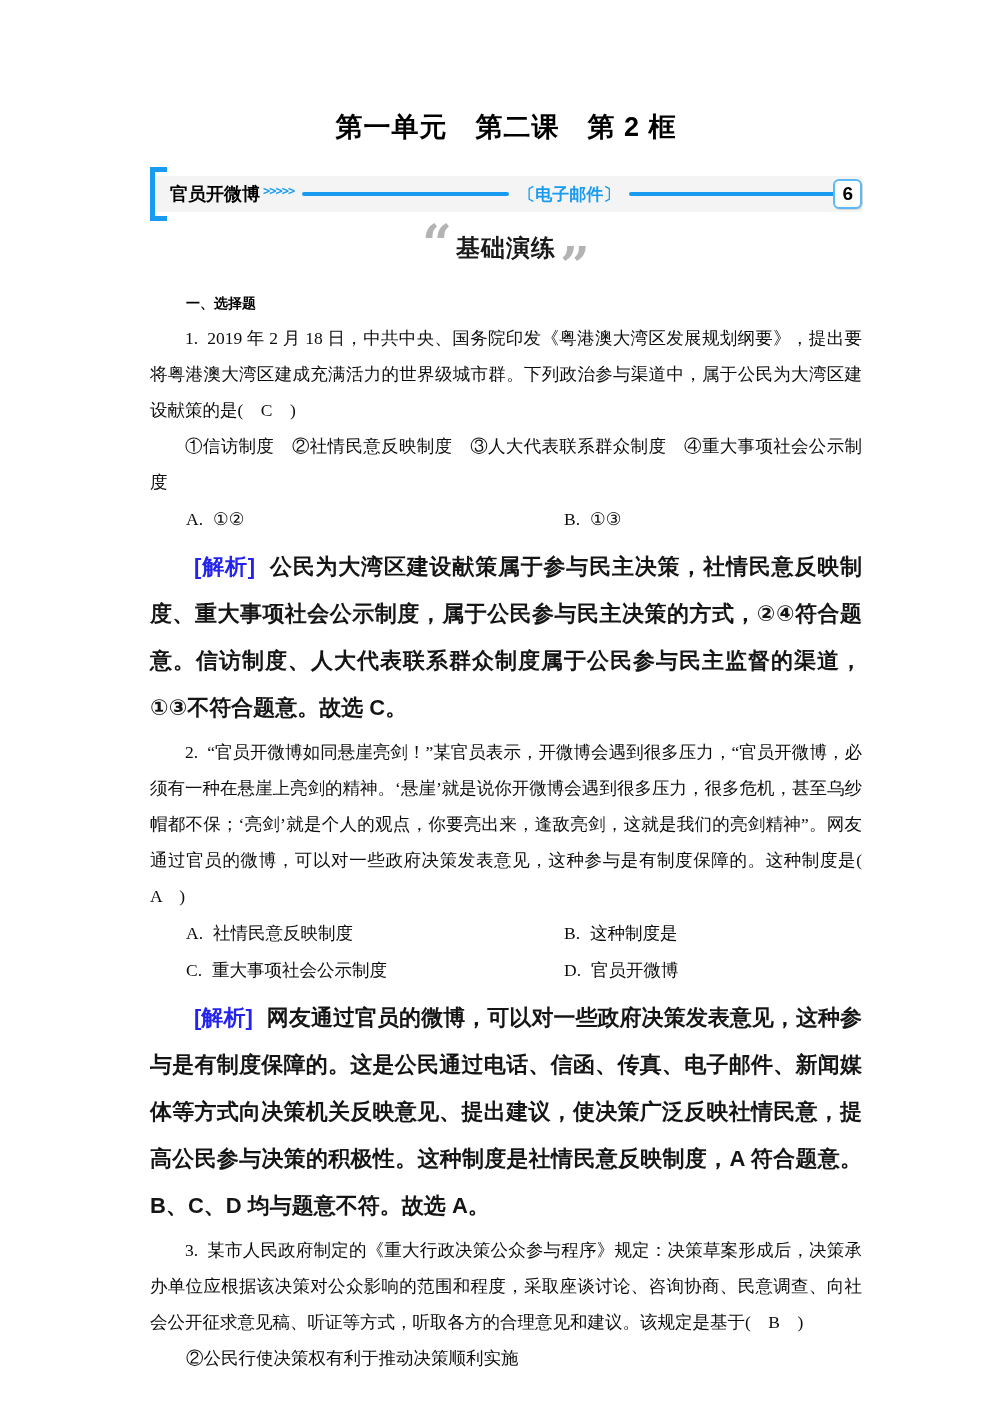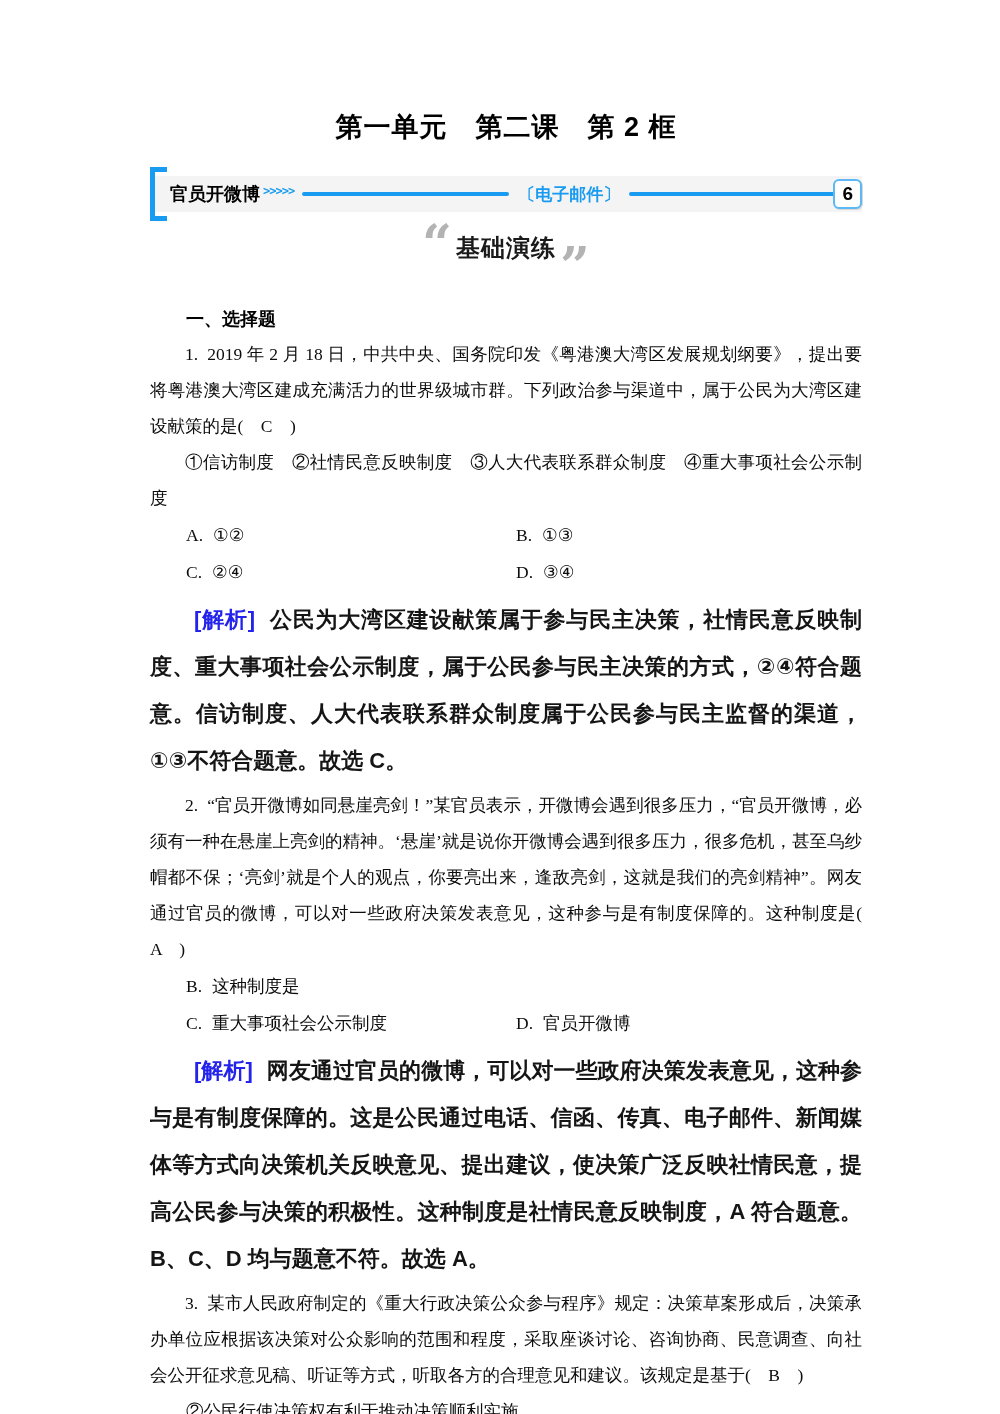--- a/index.html
+++ b/index.html
@@ -89,35 +89,35 @@
   .quote-close { position:relative; top:18px; margin-left:4px; }
   .section-title {
     font-family:"Liberation Sans","DejaVu Sans",sans-serif;
     font-weight:bold; font-size:24px; color:#1a1a1a;
     letter-spacing:1px;
     text-align:center;
   }
 
   
   .part-heading {
-    margin-top:26px;
+    margin-top:10px;
     padding-left:36px;
     font-family:"Liberation Sans","DejaVu Sans",sans-serif;
-    font-weight:bold; font-size:18px; line-height:34px; color:#000;
+    font-weight:bold; font-size:14px; line-height:34px; color:#000;
   }
   .stem, .subitems {
     font-family:"Liberation Serif","DejaVu Serif",serif;
     font-size:17.5px; line-height:36px;
     text-align:justify;
     text-indent:2em;
     color:#0d0d0d;
   }
   .q-number { margin-right:9px; }
   .options { margin:1px 0 5px; }
-  .option-row { display:flex; padding-left:36px; line-height:37px; }
+  .option-row { display:flex; padding-left:36px; line-height:37px;gap:48px; }
   .option-cell {
     font-family:"Liberation Serif","DejaVu Serif",serif;
     font-size:17.5px; color:#0d0d0d;
   }
   .option-cell.first { width:330px; }
   .opt-label { margin-right:10px; }
   .analysis {
     font-family:"Liberation Sans","DejaVu Sans",sans-serif;
     font-size:22px; font-weight:600;
     line-height:47px;
@@ -161,32 +161,29 @@
     <div class="part-heading">一、选择题</div>
 
     <div>
       <p class="stem"><span class="q-number">1.</span><span>2019 年 2 月 18 日，中共中央、国务院印发《粤港澳大湾区发展规划纲要》，提出要将粤港澳大湾区建成充满活力的世界级城市群。下列政治参与渠道中，属于公民为大湾区建设献策的是(　C　)</span></p>
       <p class="subitems">①信访制度　②社情民意反映制度　③人大代表联系群众制度　④重大事项社会公示制度</p>
       <div class="options">
         <div class="option-row">
           <span class="option-cell first"><span class="opt-label">A.</span><span>①②</span></span>
           <span class="option-cell"><span class="opt-label">B.</span><span>①③</span></span>
         </div>
-        <div class="option-row">
-          <span class="option-cell first"><span class="opt-label">C.</span><span>②④</span></span>
-          <span class="option-cell"><span class="opt-label">D.</span><span>③④</span></span>
-        </div>
       </div>
       <p class="analysis"><span class="analysis-label">[解析]</span><span>公民为大湾区建设献策属于参与民主决策，社情民意反映制度、重大事项社会公示制度，属于公民参与民主决策的方式，②④符合题意。信访制度、人大代表联系群众制度属于公民参与民主监督的渠道，①③不符合题意。故选 C。</span></p>
     </div>
 
     <div>
       <p class="stem"><span class="q-number">2.</span><span>“官员开微博如同悬崖亮剑！”某官员表示，开微博会遇到很多压力，“官员开微博，必须有一种在悬崖上亮剑的精神。‘悬崖’就是说你开微博会遇到很多压力，很多危机，甚至乌纱帽都不保；‘亮剑’就是个人的观点，你要亮出来，逢敌亮剑，这就是我们的亮剑精神”。网友通过官员的微博，可以对一些政府决策发表意见，这种参与是有制度保障的。这种制度是(　A　)</span></p>
       <div class="options">
         <div class="option-row">
+          <span class="option-cell first"><span class="opt-label">A.</span><span>社情民意反映制度</span></span>
           <span class="option-cell"><span class="opt-label">B.</span><span>这种制度是</span></span>
         </div>
         <div class="option-row">
           <span class="option-cell first"><span class="opt-label">C.</span><span>重大事项社会公示制度</span></span>
           <span class="option-cell"><span class="opt-label">D.</span><span>官员开微博</span></span>
         </div>
       </div>
       <p class="analysis"><span class="analysis-label">[解析]</span><span>网友通过官员的微博，可以对一些政府决策发表意见，这种参与是有制度保障的。这是公民通过电话、信函、传真、电子邮件、新闻媒体等方式向决策机关反映意见、提出建议，使决策广泛反映社情民意，提高公民参与决策的积极性。这种制度是社情民意反映制度，A 符合题意。B、C、D 均与题意不符。故选 A。</span></p>
     </div>
 

